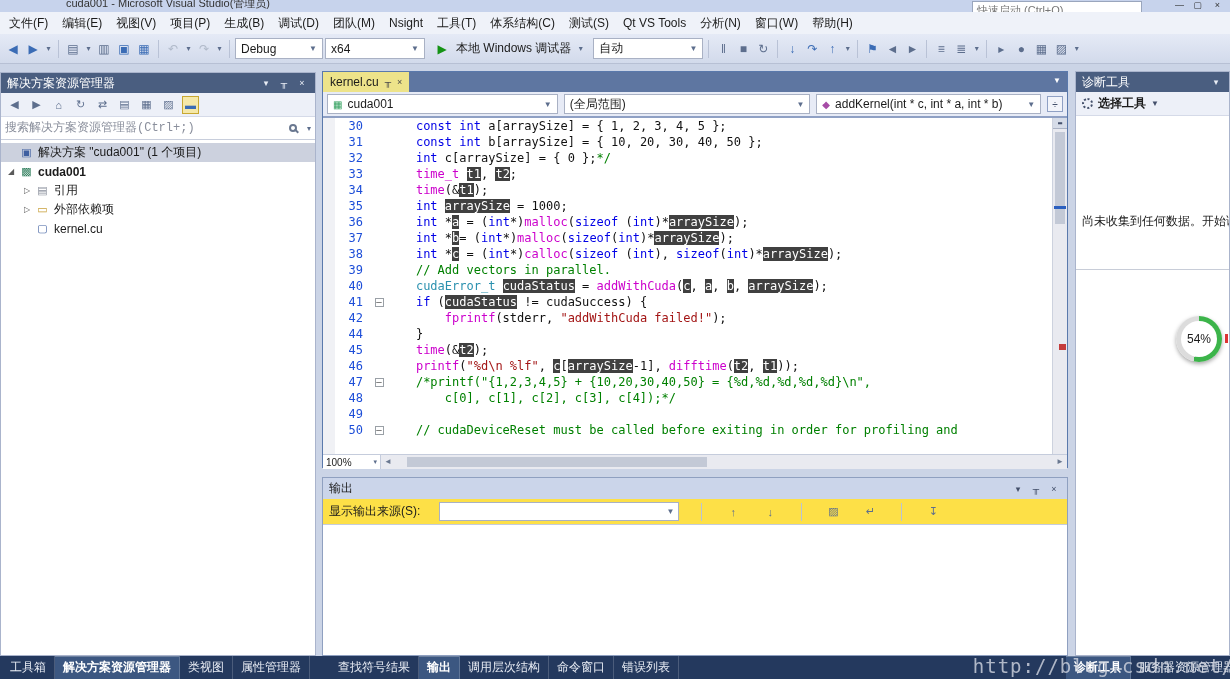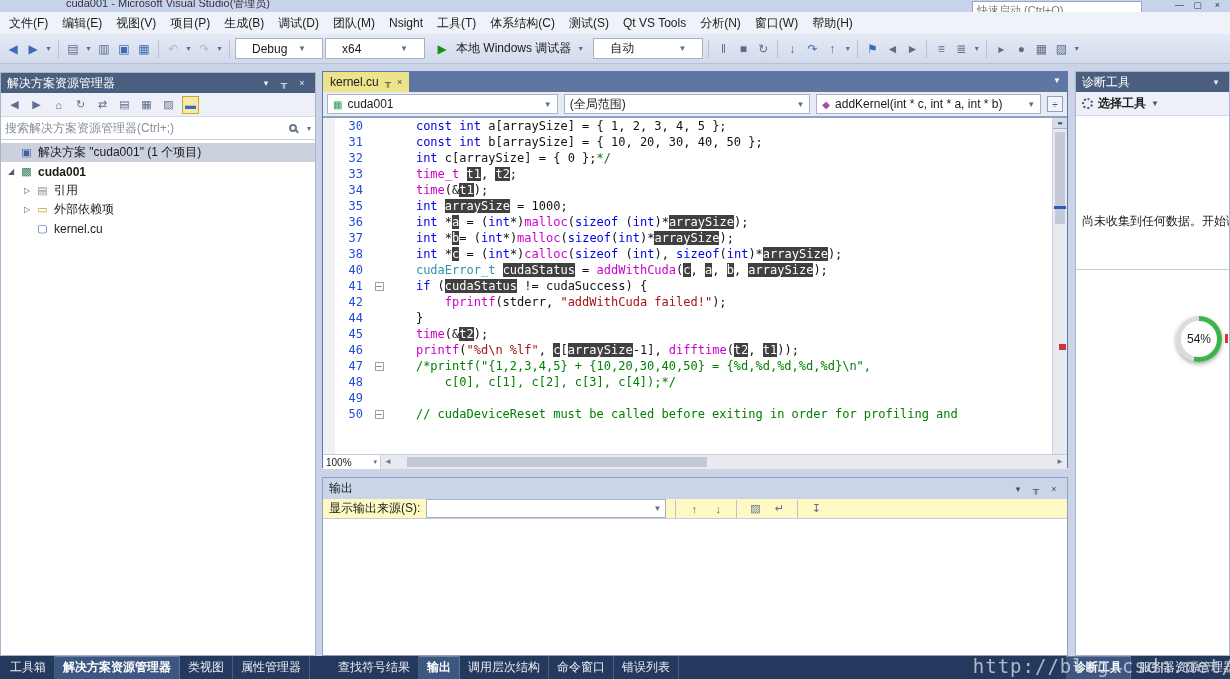--- a/index.html
+++ b/index.html
@@ -15,39 +15,39 @@
   
   .menubar{position:absolute;left:0;top:12px;width:1230px;height:22px;background:#eff2f9;display:flex;align-items:center;padding-left:2px}
   .menu-item{padding:3px 7px;white-space:nowrap;cursor:default}
 
   
   .toolbar{position:absolute;left:0;top:34px;width:1230px;height:30px;background:linear-gradient(#e5eaf6,#d2daeb);border-bottom:1px solid #b7c0d4;display:flex;align-items:center;padding:0 4px;gap:2px;overflow:hidden}
   .tb-icon{width:18px;height:20px;display:flex;align-items:center;justify-content:center;color:#5d6e8d;font-size:12px;flex:none}
   .tb-icon.blue{color:#3b6cb5}.tb-icon.green{color:#159315}.tb-icon.dis{color:#b0b9c9}
   .tb-dd{width:9px;color:#5d6e8d;font-size:8px;flex:none;text-align:center}
   .tb-sep{width:1px;height:18px;background:#b9c2d6;margin:0 3px;flex:none}
-  .combo{height:21px;background:#fff;border:1px solid #a9b1c4;display:flex;align-items:center;font-size:12px;padding:0 16px;flex:none}
+  .combo{height:21px;background:#fff;border:1px solid #a9b1c4;display:flex;align-items:center;font-size:12px;padding:0 5px;flex:none}
   .combo .arrow{margin-left:auto;color:#5d6e8d;font-size:8px;padding-left:8px}
   .start-btn{height:22px;display:flex;align-items:center;gap:5px;padding:0 6px;flex:none;white-space:nowrap}
 
   
   .hdr-dark{height:20px;background:#4a5e80;color:#fff;display:flex;align-items:center;padding:0 6px;gap:4px;flex:none}
   .hdr-dark .sp{flex:1}
   .hdr-ic{font-size:9px;color:#e8ecf4;width:14px;text-align:center}
   .hdr-light{height:21px;background:#cbd5ea;display:flex;align-items:center;padding:0 6px;gap:4px;flex:none}
   .hdr-light .sp{flex:1}
   .hdr-light .hdr-ic{color:#44506b}
 
   
   .se{position:absolute;left:0;top:72px;width:316px;height:584px;background:#eff2f9;border:1px solid #aab4cc;display:flex;flex-direction:column}
   .se-tools{height:24px;display:flex;align-items:center;gap:5px;padding:0 5px;background:#edf0f8;border-bottom:1px solid #d5dae8}
   .se-tool{width:17px;height:18px;display:flex;align-items:center;justify-content:center;color:#5d6e8d;font-size:11px}
   .se-tool.hl{background:#f5e8a8;border:1px solid #c8a832;color:#3b6cb5}
   .se-search{height:23px;background:#fff;border-bottom:1px solid #c8cedc;display:flex;align-items:center;padding:0 4px;gap:4px}
-  .se-search-input{flex:1;border:0;outline:0;font-size:12px;color:#7f1d1d;font-family:Liberation Sans, sans-serif;background:transparent}
+  .se-search-input{flex:1;border:0;outline:0;font-size:12px;color:#7f1d1d;font-family:Liberation Mono, monospace;background:transparent}
   .se-search-input::placeholder{color:#8a8f9c}
   .mag{width:8px;height:8px;border:2px solid #6a7890;border-radius:50%;position:relative;flex:none;margin-right:6px}
   .mag::after{content:"";position:absolute;width:5px;height:2px;background:#6a7890;transform:rotate(45deg);right:-4px;bottom:-2px}
   .se-tree{flex:1;background:#fff;padding-top:3px;overflow:hidden}
   .tree-row{height:19px;display:flex;align-items:center;white-space:nowrap}
   .tree-row.selected{background:#ccd1de}
   .expander{width:16px;text-align:center;color:#5a5a5a;font-size:8px;flex:none}
   .tree-icon{width:15px;text-align:center;margin-right:4px;font-size:11px;flex:none}
   .tree-label.bold{font-weight:bold}
 
@@ -80,21 +80,21 @@
   .vmark-red{position:absolute;right:1px;top:226px;width:7px;height:6px;background:#c43b3b}
   .editor-bottom{height:15px;display:flex;align-items:center;background:#e7ebf6;border-top:1px solid #c5ccdc;flex:none}
   .zoom-combo{width:58px;height:14px;background:#fff;border-right:1px solid #c5ccdc;font-size:10px;display:flex;align-items:center;padding:0 3px;gap:4px}
   .zoom-combo .arrow{margin-left:auto;font-size:7px;color:#5d6e8d}
   .hscroll{flex:1;position:relative;background:#e9eaf0;height:100%}
   .harrow{position:absolute;top:0;width:14px;height:100%;color:#6a7890;font-size:8px;text-align:center;line-height:14px}
   .hthumb{position:absolute;top:2px;bottom:2px;left:26px;width:300px;background:#c3c9d6}
 
   
   .output{position:absolute;left:322px;top:477px;width:746px;height:179px;background:#fff;border:1px solid #8fa0c0;display:flex;flex-direction:column}
-  .out-toolbar{height:20px;background:#fef9c3;display:flex;align-items:center;gap:6px;padding:0 6px;border-bottom:1px solid #c5ccdc;flex:none}
+  .out-toolbar{height:26px;background:#fde047;display:flex;align-items:center;gap:19px;padding:0 6px;border-bottom:1px solid #c5ccdc;flex:none}
   .out-combo{width:240px;height:19px;background:#fff;border:1px solid #a9b1c4;display:flex;align-items:center;padding:0 4px}
   .out-combo .arrow{margin-left:auto;color:#5d6e8d;font-size:8px}
   .out-ic{width:18px;height:18px;display:flex;align-items:center;justify-content:center;color:#5d6e8d;font-size:11px}
   .out-body{flex:1;background:#fff}
 
   
   .diag{position:absolute;left:1075px;top:71px;width:155px;height:585px;background:#f2f4f9;border:1px solid #aab4cc;display:flex;flex-direction:column}
   .diag-tools{height:24px;display:flex;align-items:center;gap:5px;padding:0 6px;background:#edf0f8;border-bottom:1px solid #d5dae8;font-weight:bold}
   .gear{width:11px;height:11px;border:2px dotted #44506b;border-radius:50%;flex:none}
   .diag-body{flex:1;background:#fff;position:relative;overflow:hidden}
@@ -286,20 +286,21 @@
       <div class="code-col">
           <div class="code-line"><span class="ln">30</span><span class="fold"></span><span class="code-text"><span class="seg-p">    </span><span class="seg-k">const</span><span class="seg-p"> </span><span class="seg-k">int</span><span class="seg-p"> a[arraySize] = { 1, 2, 3, 4, 5 };</span></span></div>
           <div class="code-line"><span class="ln">31</span><span class="fold"></span><span class="code-text"><span class="seg-p">    </span><span class="seg-k">const</span><span class="seg-p"> </span><span class="seg-k">int</span><span class="seg-p"> b[arraySize] = { 10, 20, 30, 40, 50 };</span></span></div>
           <div class="code-line"><span class="ln">32</span><span class="fold"></span><span class="code-text"><span class="seg-p">    </span><span class="seg-k">int</span><span class="seg-p"> c[arraySize] = { 0 };</span><span class="seg-c">*/</span></span></div>
           <div class="code-line"><span class="ln">33</span><span class="fold"></span><span class="code-text"><span class="seg-p">    </span><span class="seg-f">time_t</span><span class="seg-p"> </span><span class="seg-h">t1</span><span class="seg-p">, </span><span class="seg-h">t2</span><span class="seg-p">;</span></span></div>
           <div class="code-line"><span class="ln">34</span><span class="fold"></span><span class="code-text"><span class="seg-p">    </span><span class="seg-f">time</span><span class="seg-p">(&amp;</span><span class="seg-h">t1</span><span class="seg-p">);</span></span></div>
           <div class="code-line"><span class="ln">35</span><span class="fold"></span><span class="code-text"><span class="seg-p">    </span><span class="seg-k">int</span><span class="seg-p"> </span><span class="seg-h">arraySize</span><span class="seg-p"> = 1000;</span></span></div>
           <div class="code-line"><span class="ln">36</span><span class="fold"></span><span class="code-text"><span class="seg-p">    </span><span class="seg-k">int</span><span class="seg-p"> *</span><span class="seg-h">a</span><span class="seg-p"> = (</span><span class="seg-k">int</span><span class="seg-p">*)</span><span class="seg-f">malloc</span><span class="seg-p">(</span><span class="seg-k">sizeof</span><span class="seg-p"> (</span><span class="seg-k">int</span><span class="seg-p">)*</span><span class="seg-h">arraySize</span><span class="seg-p">);</span></span></div>
           <div class="code-line"><span class="ln">37</span><span class="fold"></span><span class="code-text"><span class="seg-p">    </span><span class="seg-k">int</span><span class="seg-p"> *</span><span class="seg-h">b</span><span class="seg-p">= (</span><span class="seg-k">int</span><span class="seg-p">*)</span><span class="seg-f">malloc</span><span class="seg-p">(</span><span class="seg-k">sizeof</span><span class="seg-p">(</span><span class="seg-k">int</span><span class="seg-p">)*</span><span class="seg-h">arraySize</span><span class="seg-p">);</span></span></div>
           <div class="code-line"><span class="ln">38</span><span class="fold"></span><span class="code-text"><span class="seg-p">    </span><span class="seg-k">int</span><span class="seg-p"> *</span><span class="seg-h">c</span><span class="seg-p"> = (</span><span class="seg-k">int</span><span class="seg-p">*)</span><span class="seg-f">calloc</span><span class="seg-p">(</span><span class="seg-k">sizeof</span><span class="seg-p"> (</span><span class="seg-k">int</span><span class="seg-p">), </span><span class="seg-k">sizeof</span><span class="seg-p">(</span><span class="seg-k">int</span><span class="seg-p">)*</span><span class="seg-h">arraySize</span><span class="seg-p">);</span></span></div>
+          <div class="code-line"><span class="ln">39</span><span class="fold"></span><span class="code-text"><span class="seg-p">    </span><span class="seg-c">// Add vectors in parallel.</span></span></div>
           <div class="code-line"><span class="ln">40</span><span class="fold"></span><span class="code-text"><span class="seg-p">    </span><span class="seg-t">cudaError_t</span><span class="seg-p"> </span><span class="seg-h">cudaStatus</span><span class="seg-p"> = </span><span class="seg-f">addWithCuda</span><span class="seg-p">(</span><span class="seg-h">c</span><span class="seg-p">, </span><span class="seg-h">a</span><span class="seg-p">, </span><span class="seg-h">b</span><span class="seg-p">, </span><span class="seg-h">arraySize</span><span class="seg-p">);</span></span></div>
           <div class="code-line"><span class="ln">41</span><span class="fold"><span class="foldbox">–</span></span><span class="code-text"><span class="seg-p">    </span><span class="seg-k">if</span><span class="seg-p"> (</span><span class="seg-h">cudaStatus</span><span class="seg-p"> != cudaSuccess) {</span></span></div>
           <div class="code-line"><span class="ln">42</span><span class="fold"></span><span class="code-text"><span class="seg-p">        </span><span class="seg-f">fprintf</span><span class="seg-p">(stderr, </span><span class="seg-s">"addWithCuda failed!"</span><span class="seg-p">);</span></span></div>
           <div class="code-line"><span class="ln">44</span><span class="fold"></span><span class="code-text"><span class="seg-p">    }</span></span></div>
           <div class="code-line"><span class="ln">45</span><span class="fold"></span><span class="code-text"><span class="seg-p">    </span><span class="seg-f">time</span><span class="seg-p">(&amp;</span><span class="seg-h">t2</span><span class="seg-p">);</span></span></div>
           <div class="code-line"><span class="ln">46</span><span class="fold"></span><span class="code-text"><span class="seg-p">    </span><span class="seg-f">printf</span><span class="seg-p">(</span><span class="seg-s">"%d\n %lf"</span><span class="seg-p">, </span><span class="seg-h">c</span><span class="seg-p">[</span><span class="seg-h">arraySize</span><span class="seg-p">-1], </span><span class="seg-f">difftime</span><span class="seg-p">(</span><span class="seg-h">t2</span><span class="seg-p">, </span><span class="seg-h">t1</span><span class="seg-p">));</span></span></div>
           <div class="code-line"><span class="ln">47</span><span class="fold"><span class="foldbox">–</span></span><span class="code-text"><span class="seg-p">    </span><span class="seg-c">/*printf("{1,2,3,4,5} + {10,20,30,40,50} = {%d,%d,%d,%d,%d}\n",</span></span></div>
           <div class="code-line"><span class="ln">48</span><span class="fold"></span><span class="code-text"><span class="seg-p">        </span><span class="seg-c">c[0], c[1], c[2], c[3], c[4]);*/</span></span></div>
           <div class="code-line"><span class="ln">49</span><span class="fold"></span><span class="code-text"></span></div>
           <div class="code-line"><span class="ln">50</span><span class="fold"><span class="foldbox">–</span></span><span class="code-text"><span class="seg-p">    </span><span class="seg-c">// cudaDeviceReset must be called before exiting in order for profiling and</span></span></div>

